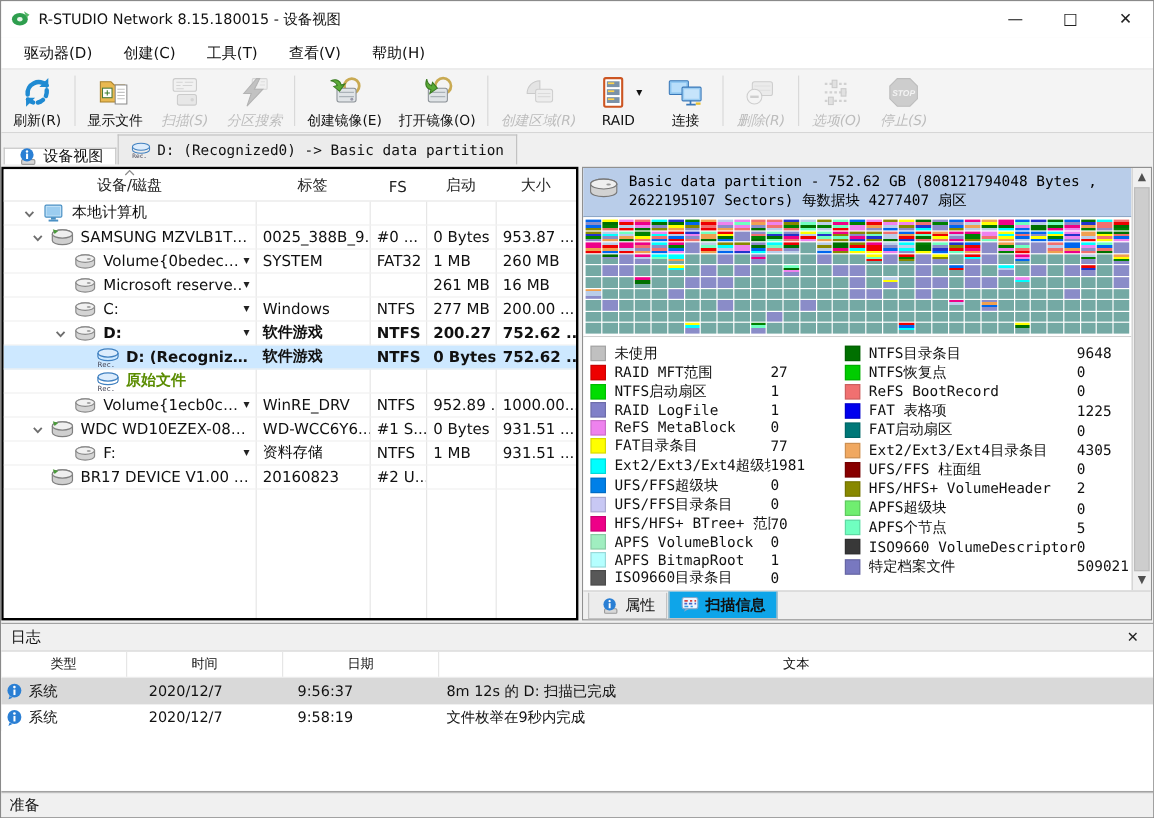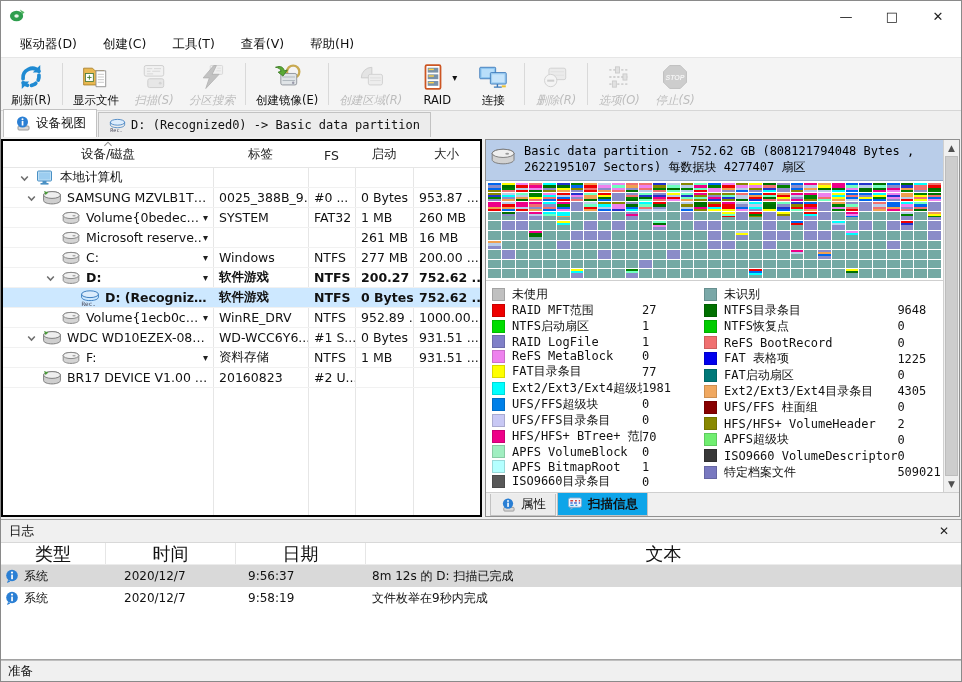--- a/index.html
+++ b/index.html
@@ -33,21 +33,21 @@
 .tb-label { font-size:11.5px; margin-top:0; white-space:nowrap; display:flex; align-items:center; gap:2px;}
 .tb-btn.disabled { opacity:.55; filter:grayscale(1);font-style:italic; }
 .tb-btn.disabled .tb-label { color:#8f8f8f; }
 .tb-sep { width:1px; background:#d9d9d9; margin:4px 3px; }
 .raid-caret { font-size:10px; margin-left:3px; align-self:center; }
 
 
 .tabbar { height:26px; background:#f0f0f0; display:flex; align-items:flex-end; padding-left:2px; }
 .vtab { height:25px; display:flex; align-items:center; gap:5px; padding:0 10px;
   border:1px solid #c2c2c2; border-bottom:none; background:#ececec; margin-right:1px; font-size:12.5px; }
-.vtab.active { background:#fff; height:28px; }
+.vtab.active { background:#fff; height:14px; }
 .vtab .ticon svg { width:17px; height:15px; }
 .vtab.mono { font-family:"DejaVu Sans Mono","Liberation Mono",monospace; font-size:12px; }
 
 
 .main { height:382px; display:flex; padding:2px 1px 2px 0; background:#f0f0f0; }
 
 
 .tree-panel { width:481px; height:378px; border:2px solid #000; background:#fff; position:relative; overflow:hidden; flex:none; margin-right:3px; }
 .tree-grid-lines div { position:absolute; top:0; bottom:0; width:1px; background:#e6e6e6; }
 .tree-header { display:flex; height:27px; position:relative; border-bottom:1px solid #e6e6e6; background:#fff; }
@@ -97,21 +97,21 @@
 .rp-tab { height:22px; display:flex; align-items:center; gap:5px; padding:0 9px; border:1px solid #c2c2c2; border-top:none;
   background:#ececec; margin-right:1px; font-size:12.5px; }
 .rp-tab.active { background:#0ea5e9; height:23px;font-weight:bold; }
 .rp-tab .ticon svg { width:16px; height:14px; }
 
 
 .log-panel { height:141px; border:1px solid #a2a2a2; border-left:none; border-right:none; background:#fff; display:flex; flex-direction:column; }
 .log-title { height:23px; background:#f0f0f0; border-bottom:1px solid #d8d8d8; display:flex; align-items:center; padding:0 8px; font-size:12.5px; }
 .log-close { margin-left:auto; font-size:12px; color:#222; padding:0 4px; }
 .log-header { height:22px; display:flex; align-items:center; border-bottom:1px solid #ececec; }
-.lh-cell { display:flex; align-items:center; justify-content:center; font-size:18px; height:100%; border-right:1px solid #e6e6e6; }
+.lh-cell { display:flex; align-items:center; justify-content:center; font-size:11px; height:100%; border-right:1px solid #e6e6e6; }
 .lh-cell:last-child { border-right:none; }
 .log-row { height:22px; display:flex; align-items:center; }
 .log-row.selected { background:#d9d9d9; }
 .lg-type { width:105px; display:flex; align-items:center; padding-left:4px; gap:5px; }
 .lg-type svg { width:14px; height:14px; }
 .lg-date { width:130px; padding-left:18px; } .lg-time { width:130px; padding-left:12px; }
 .lg-text { flex:1; padding-left:6px; }
 .log-rest { flex:1; background:#fff; }
 
 
@@ -121,20 +121,21 @@
 <body>
 
 <div class="titlebar">
   <span class="title-icon">
     <svg viewBox="0 0 18 16">
         <ellipse cx="8" cy="8.5" rx="7" ry="5.5" fill="#2e9e4e"></ellipse>
         <ellipse cx="8" cy="8.5" rx="2.4" ry="1.9" fill="#e8f4ea"></ellipse>
         <path d="M11.5 1.5l5 3-2.5 2.5z" fill="#58b868"></path>
       </svg>
   </span>
+  <span class="title-text">R-STUDIO Network 8.15.180015 - 设备视图</span>
   <div class="win-controls">
     <span class="win-btn">—</span>
     <span class="win-btn">□</span>
     <span class="win-btn">✕</span>
   </div>
 </div>
 
 <div class="menubar" id="menubar">
     <span class="menu-item">驱动器(D)</span>
     <span class="menu-item">创建(C)</span>
@@ -206,20 +207,33 @@
           <svg viewBox="0 0 34 34">
             <circle cx="24" cy="11" r="7" fill="none" stroke="#c9aa52" stroke-width="2.6"></circle>
             <rect x="10" y="13" width="18" height="13" rx="2" fill="#e0e4e7" stroke="#8a9096"></rect>
             <path d="M12 17h14M12 21h14" stroke="#aab2b8"></path>
             <circle cx="24" cy="23.5" r="1.4" fill="#99a"></circle>
             <path d="M4 6c6-2.2 9 0 10 4l3.4-1-5 7-5.4-4.5 3.3-1c-1.2-3-2.8-4-6.3-4.5z" fill="#5aaa35" stroke="#3a7a22"></path>
           </svg>
         </div>
       </div>
       <span class="tb-label">创建镜像(E)</span>
+    </div>
+    <div class="tb-btn">
+      <div class="tb-iconrow" style="display: flex;">
+        <div class="tb-icon">
+          <svg viewBox="0 0 34 34">
+            <circle cx="23" cy="11" r="7.4" fill="none" stroke="#c9aa52" stroke-width="2.6"></circle>
+            <rect x="9" y="13" width="18" height="13" rx="2" fill="#e0e4e7" stroke="#8a9096"></rect>
+            <path d="M11 17h14M11 21h14" stroke="#aab2b8"></path>
+            <path d="M7.5 4.5c-2.2 6 0 9 4 10l-1 3.4 7-5-4.5-5.4-1 3.3c-3-1.2-4-2.8-4.5-6.3z" fill="#5aaa35" stroke="#3a7a22"></path>
+          </svg>
+        </div>
+      </div>
+      <span class="tb-label">打开镜像(O)</span>
     </div>
     <div class="tb-sep"></div>
     <div class="tb-btn disabled">
       <div class="tb-iconrow" style="display: flex;">
         <div class="tb-icon">
           <svg viewBox="0 0 34 34">
             <path d="M6 18A12 12 0 0 1 18 6v12z" fill="#d8d8d8" stroke="#a8a8a8"></path>
             <rect x="14" y="14" width="16" height="12" rx="2" fill="#e8e8e8" stroke="#b0b0b0"></rect>
             <path d="M16 18h12M16 21h12" stroke="#c8c8c8"></path>
           </svg>
@@ -552,20 +566,45 @@
             <span class="cellt b">软件游戏</span>
           </div>
           <div class="tc c2">
             <span class="cellt b">NTFS</span>
           </div>
           <div class="tc c3">
             <span class="cellt b">0 Bytes</span>
           </div>
           <div class="tc c4">
             <span class="cellt b">752.62 ...</span>
+          </div>
+        </div>
+        <div class="trow">
+          <div class="tc c0" style="padding-left: 61px;">
+            <span class="chev-sp"></span>
+            <span class="ticon16">
+              <svg viewBox="0 0 20 16">
+                <ellipse cx="10" cy="4.2" rx="8.4" ry="3.4" fill="#dcecfc" stroke="#4080c0"></ellipse>
+                <path d="M1.6 4.2v3c0 1.9 3.8 3.4 8.4 3.4s8.4-1.5 8.4-3.4v-3" fill="none" stroke="#4080c0"></path>
+                <text x="1.5" y="15.5" font-size="6" fill="#445" font-family="monospace">Rec.</text>
+              </svg>
+            </span>
+            <span class="tname b green">原始文件</span>
+          </div>
+          <div class="tc c1">
+            <span class="cellt b"></span>
+          </div>
+          <div class="tc c2">
+            <span class="cellt b"></span>
+          </div>
+          <div class="tc c3">
+            <span class="cellt b"></span>
+          </div>
+          <div class="tc c4">
+            <span class="cellt b"></span>
           </div>
         </div>
         <div class="trow">
           <div class="tc c0" style="padding-left: 42px;">
             <span class="chev-sp"></span>
             <span class="ticon16">
               <svg viewBox="0 0 20 16">
                 <ellipse cx="10" cy="5.5" rx="7.8" ry="3.1" fill="#e9e9e9" stroke="#8a8a8a"></ellipse>
                 <path d="M2.2 5.5v4.8c0 1.7 3.5 3.1 7.8 3.1s7.8-1.4 7.8-3.1V5.5" fill="#d4d4d4" stroke="#8a8a8a"></path>
                 <ellipse cx="10" cy="5.5" rx="7.8" ry="3.1" fill="#f1f1f1" stroke="#8a8a8a"></ellipse>
@@ -1083,25 +1122,20 @@
                 <span class="lcnt">1</span>
               </div>
               <div class="lrow">
                 <span class="swatch" style="background: rgb(88, 88, 88);"></span>
                 <span class="llab">ISO9660目录条目</span>
                 <span class="lcnt">0</span>
               </div>
             </div>
           <div class="lcol right" id="legend-right">
               <div class="lrow">
-                <span class="swatch" style="background: rgb(122, 168, 168);"></span>
-                <span class="llab">未识别</span>
-                <span class="lcnt"></span>
-              </div>
-              <div class="lrow">
                 <span class="swatch" style="background: rgb(0, 112, 0);"></span>
                 <span class="llab">NTFS目录条目</span>
                 <span class="lcnt">9648</span>
               </div>
               <div class="lrow">
                 <span class="swatch" style="background: rgb(0, 204, 0);"></span>
                 <span class="llab">NTFS恢复点</span>
                 <span class="lcnt">0</span>
               </div>
               <div class="lrow">
@@ -1131,20 +1165,25 @@
               </div>
               <div class="lrow">
                 <span class="swatch" style="background: rgb(136, 136, 0);"></span>
                 <span class="llab">HFS/HFS+ VolumeHeader</span>
                 <span class="lcnt">2</span>
               </div>
               <div class="lrow">
                 <span class="swatch" style="background: rgb(112, 238, 112);"></span>
                 <span class="llab">APFS超级块</span>
                 <span class="lcnt">0</span>
+              </div>
+              <div class="lrow">
+                <span class="swatch" style="background: rgb(112, 255, 192);"></span>
+                <span class="llab">APFS个节点</span>
+                <span class="lcnt">5</span>
               </div>
               <div class="lrow">
                 <span class="swatch" style="background: rgb(56, 56, 56);"></span>
                 <span class="llab">ISO9660 VolumeDescriptor</span>
                 <span class="lcnt">0</span>
               </div>
               <div class="lrow">
                 <span class="swatch" style="background: rgb(120, 120, 192);"></span>
                 <span class="llab">特定档案文件</span>
                 <span class="lcnt">509021</span>

